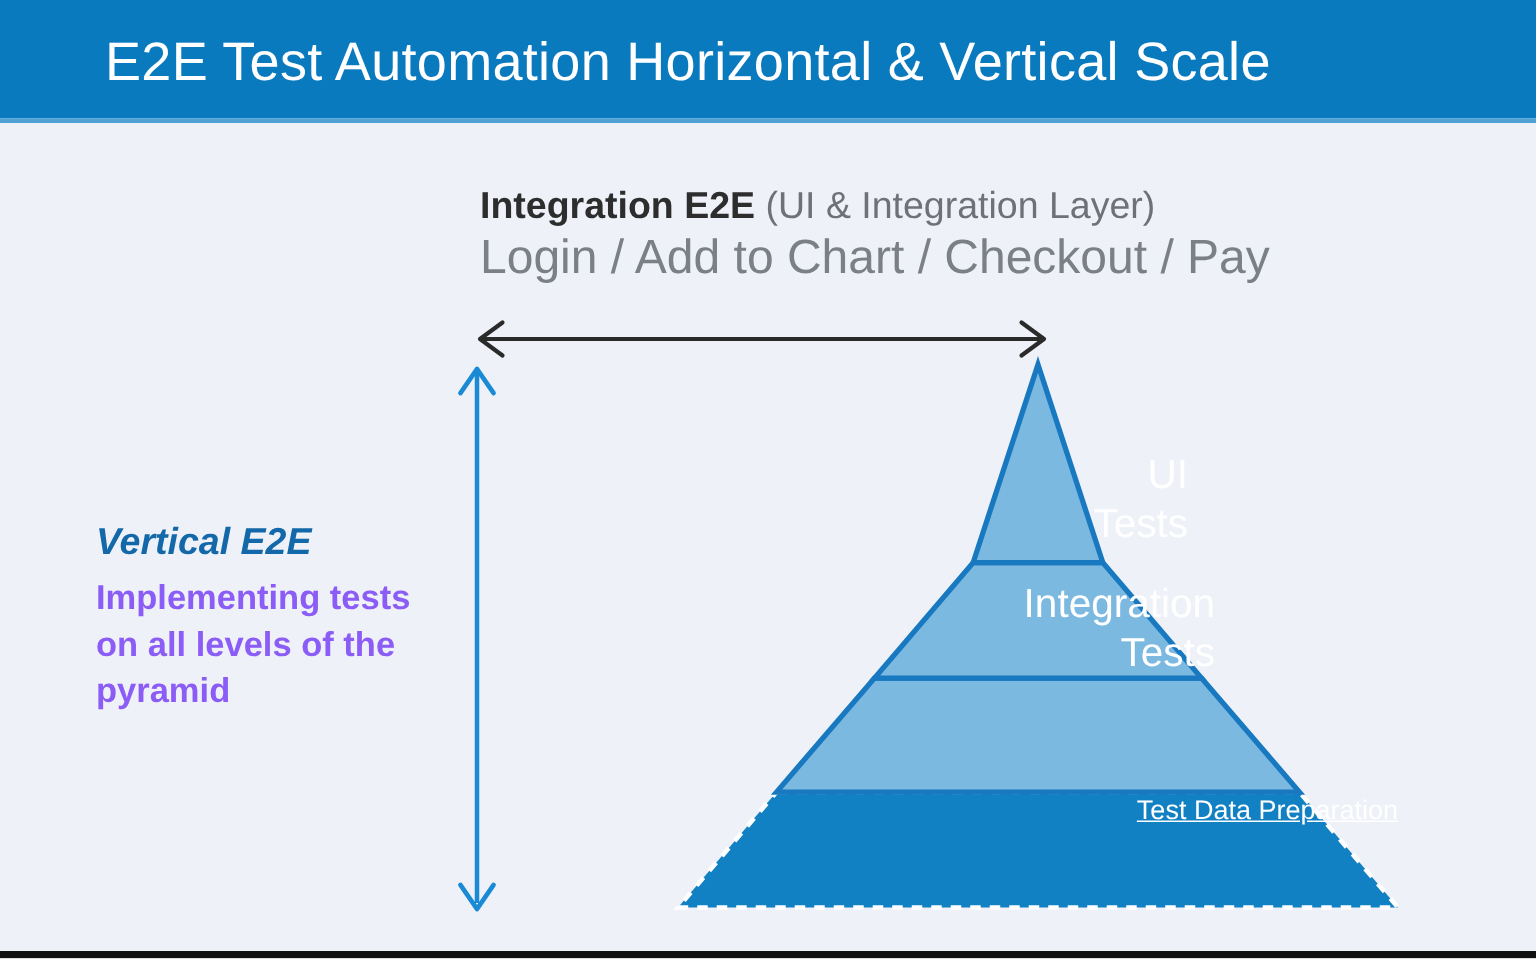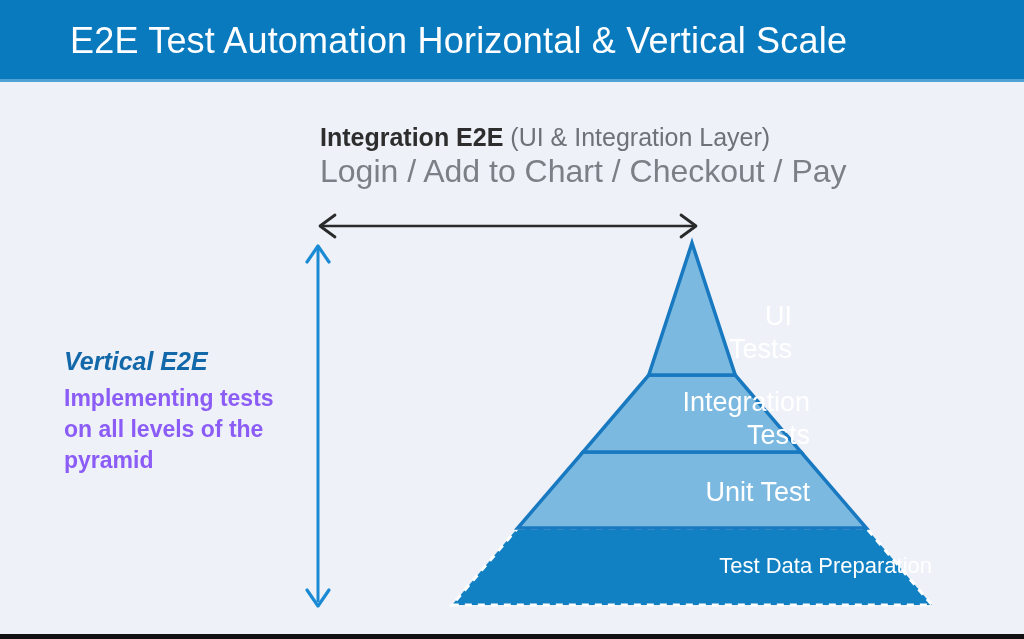--- a/index.html
+++ b/index.html
@@ -142,24 +142,25 @@
   }
   #label-unit-test {
     left: 570px;
     top: 476px;
     width: 240px;
     font-size: 27px;
     line-height: 33px;
   }
   #label-test-data-prep {
     left: 452px;
-    top: 549px;
+    top: 524px;
     width: 480px;
-    font-size: 22px;
-    line-height: 33px;
+    font-size: 18px;
+    line-height: 33px;
+    text-decoration: underline;
   }
 </style>
 </head>
 <body>
 
 <div id="slide">
 
   <div id="header-bar"></div>
   <div id="header-accent"></div>
   <div id="header-title">E2E Test Automation Horizontal &amp; Vertical Scale</div>
@@ -182,21 +183,20 @@
 
     <polygon points="648.8,375 735.2,375 801,452 583,452" fill="#7cb9e0" stroke="#1879c0" stroke-width="3.5"></polygon>
 
     <polygon points="692,243 735.2,375 648.8,375" fill="#7cb9e0" stroke="#1879c0" stroke-width="3.5"></polygon>
   </svg>
 
   <div class="pyr-label" id="label-ui-tests">UI
 Tests</div>
   <div class="pyr-label" id="label-integration-tests">Integration
 Tests</div>
-  <div class="pyr-label" id="label-unit-test">Unit Test</div>
   <div class="pyr-label" id="label-test-data-prep">Test Data Preparation</div>
 
   <svg id="arrow-layer" viewBox="0 0 1024 639">
 
     <g>
       <line x1="322" y1="226" x2="694" y2="226" stroke="#2a2a2a" stroke-width="2.6"></line>
       <polyline points="335,215 320,226 335,237" fill="none" stroke="#2a2a2a" stroke-width="2.8" stroke-linecap="round" stroke-linejoin="round"></polyline>
       <polyline points="681,215 696,226 681,237" fill="none" stroke="#2a2a2a" stroke-width="2.8" stroke-linecap="round" stroke-linejoin="round"></polyline>
     </g>
 

